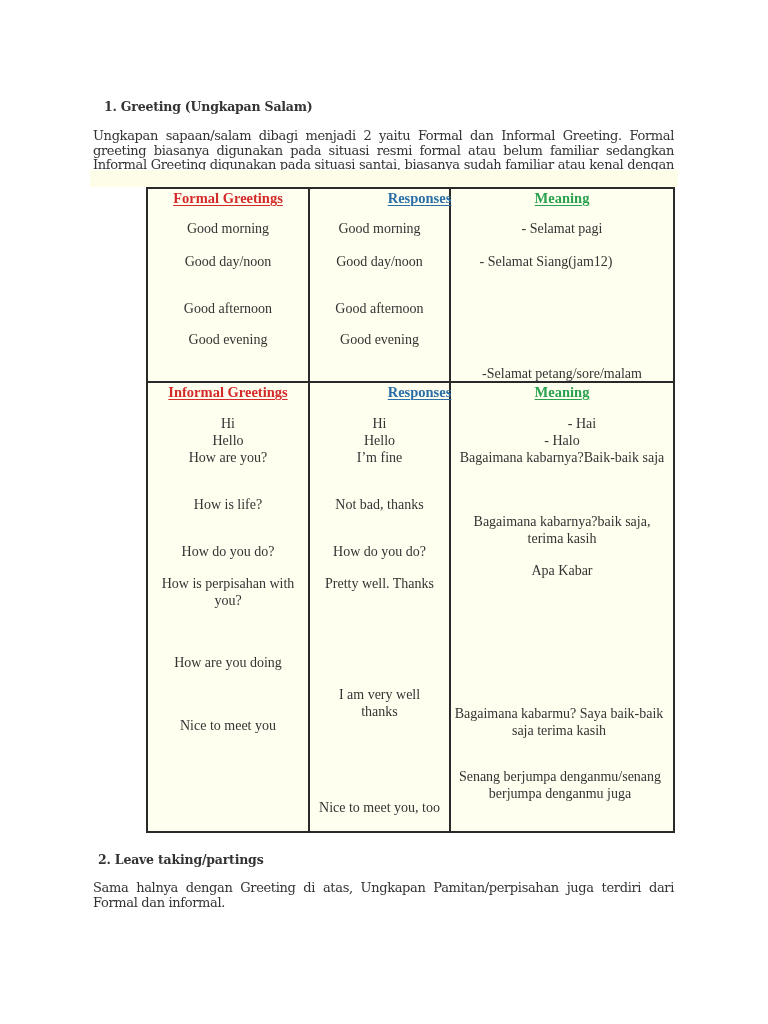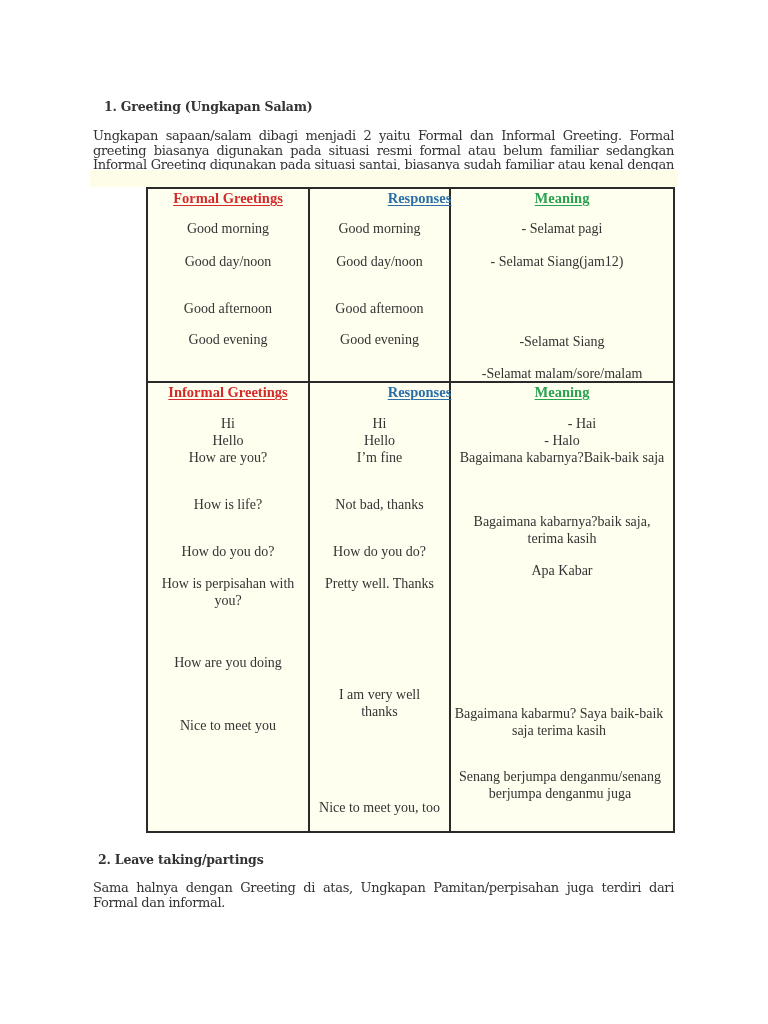--- a/index.html
+++ b/index.html
@@ -92,23 +92,22 @@
   <div class="cell" style="left:0;width:160px;top:65px">Good day/noon</div>
   <div class="cell" style="left:0;width:160px;top:112px">Good afternoon</div>
   <div class="cell" style="left:0;width:160px;top:143px">Good evening</div>
 
   <div class="cell" style="left:162px;width:139px;top:32px">Good morning</div>
   <div class="cell" style="left:162px;width:139px;top:65px">Good day/noon</div>
   <div class="cell" style="left:162px;width:139px;top:112px">Good afternoon</div>
   <div class="cell" style="left:162px;width:139px;top:143px">Good evening</div>
 
   <div class="cell" style="left:303px;width:222px;top:32px">- Selamat pagi</div>
-  <div class="cell" style="left:305px;width:208px;top:65px">- Selamat Siang(jam12)</div>
-  <div class="cell" style="left:303px;width:222px;top:145px">-Selamat Siang</div>
-  <div class="cell" style="left:303px;width:222px;top:177px">-Selamat malam/sore/malam</div>
+  <div class="cell" style="left:294px;width:208px;top:65px">- Selamat Siang(jam12)</div>
+  <div class="cell" style="left:303px;width:222px;top:177px">-Selamat petang/sore/malam</div>
 
   <div class="cell hdr red" style="left:0;width:160px;top:195px">Informal Greetings</div>
   <div class="cell hdr blue" style="left:162px;width:139px;top:195px">Responses</div>
   <div class="cell hdr green" style="left:303px;width:222px;top:195px">Meaning</div>
 
   <div class="cell" style="left:0;width:160px;top:227px">Hi</div>
   <div class="cell" style="left:0;width:160px;top:244px">Hello</div>
   <div class="cell" style="left:0;width:160px;top:261px">How are you?</div>
   <div class="cell" style="left:0;width:160px;top:308px">How is life?</div>
   <div class="cell" style="left:0;width:160px;top:355px">How do you do?</div>

